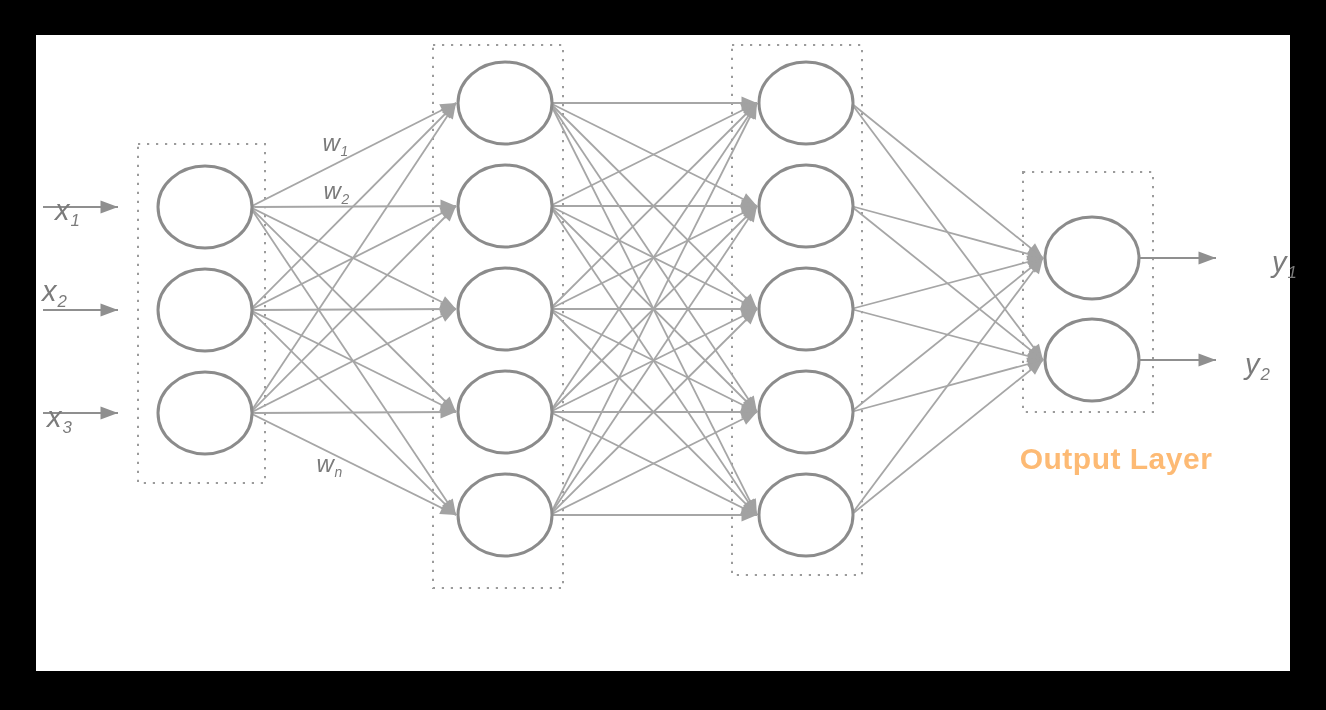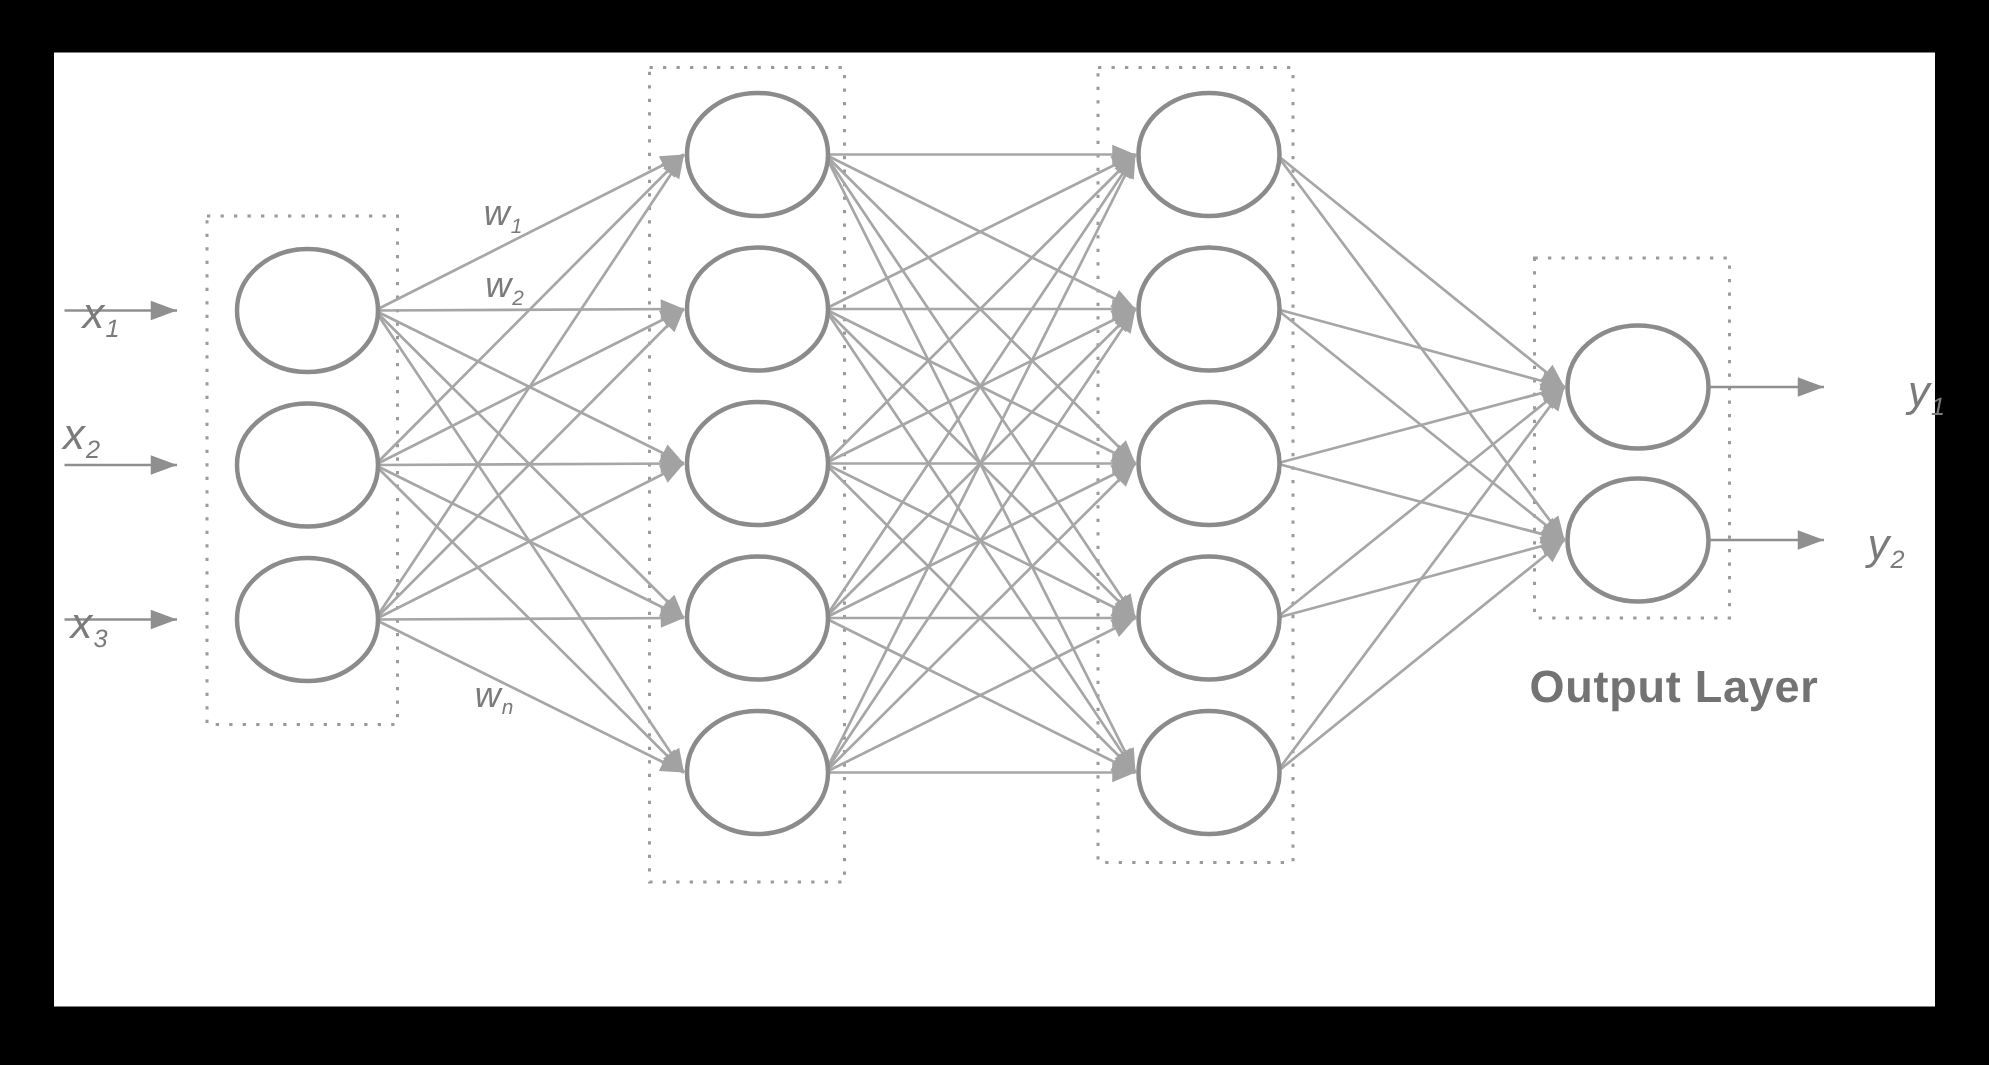--- a/index.html
+++ b/index.html
@@ -38,21 +38,21 @@
     top: 0.35em;
     left: 0.05em;
   }
   .mlabel.weight { font-size: 24px; }
   .layer-label {
     position: absolute;
     transform: translate(-50%, -50%);
     font-family: "Liberation Sans", sans-serif;
     font-weight: bold;
     font-size: 30px;
-    color: #737373;
+    color: #fdba74;
     letter-spacing: 0.5px;
     white-space: nowrap;
     user-select: none;
   }
 </style>
 </head>
 <body>
 
 <div id="frame">
   <div id="canvas-bg" style="left: 36px; top: 35px; width: 1254px; height: 636px; background: rgb(255, 255, 255);"></div>

